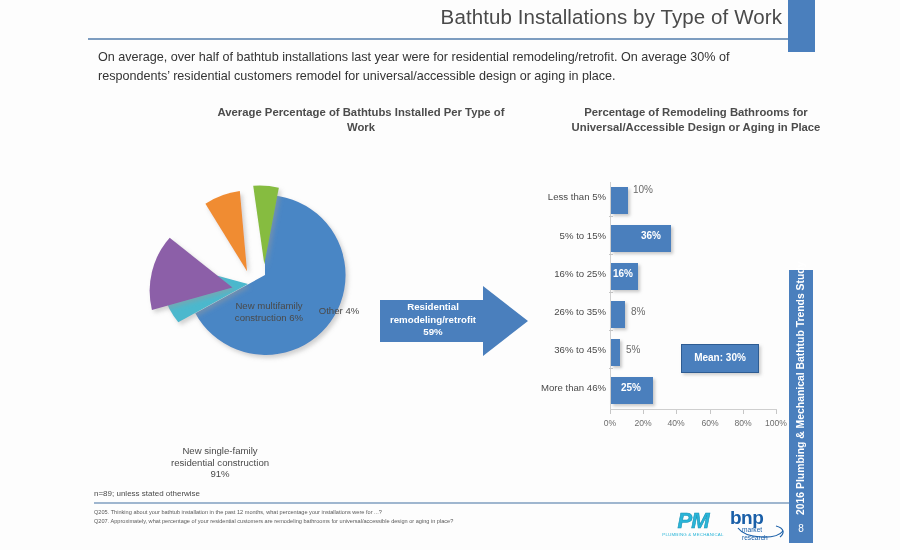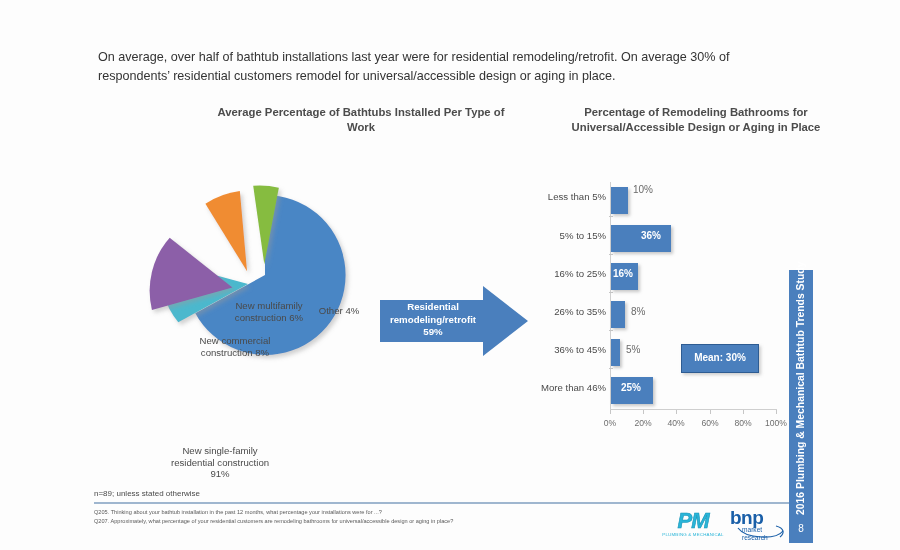--- a/index.html
+++ b/index.html
@@ -252,20 +252,25 @@
     font-size: 10px;
     text-align: center;
     line-height: 28px;
   }
 </style>
 </head>
 <body>
 
 <div class="slide">
 
+  <div class="header">
+    <div class="header-title">Bathtub Installations by Type of Work</div>
+    <div class="header-rule"></div>
+    <div class="header-blue-tab"></div>
+  </div>
 
   <div class="subtitle">On average, over half of bathtub installations last year were for residential remodeling/retrofit. On average 30% of respondents’ residential customers remodel for universal/accessible design or aging in place.</div>
 
   <div class="side-bar">
     <div class="side-bar-text">2016 Plumbing &amp; Mechanical Bathtub Trends Study</div>
   </div>
 
   <div class="chart-title pie-title">Average Percentage of Bathtubs Installed Per Type of Work</div>
 
   <div class="pie-wrap">
@@ -291,21 +296,20 @@
       <g filter="url(#pieshadow)">
         <path d="M 171 119 L 152.3 41.8 A 80 80 0 0 1 189.0 40.3 Z" fill="#f08c32" transform="translate(-6,4) rotate(-18 180 130)"></path>
       </g>
 
       <g filter="url(#pieshadow)">
         <path d="M 176 117 L 169.0 38.0 A 80 80 0 0 1 194.5 41.4 Z" fill="#86bc40" transform="translate(4,2) rotate(-3 180 130)"></path>
       </g>
     </svg>
 
     <div class="pie-label pl-multifamily">New multifamily construction 6%</div>
-    <div class="pie-label pl-commercial">New commercial construction 8%</div>
     <div class="pie-label pl-other">Other 4%</div>
     <div class="pie-label pl-single">New single-family residential construction 91%</div>
   </div>
 
   <div class="arrow-wrap">
     <svg width="150" height="70" viewBox="0 0 150 70">
       <polygon points="0,14 103,14 103,0 148,35 103,70 103,56 0,56" fill="#4a7fbd"></polygon>
     </svg>
   </div>
   <div class="arrow-label">

